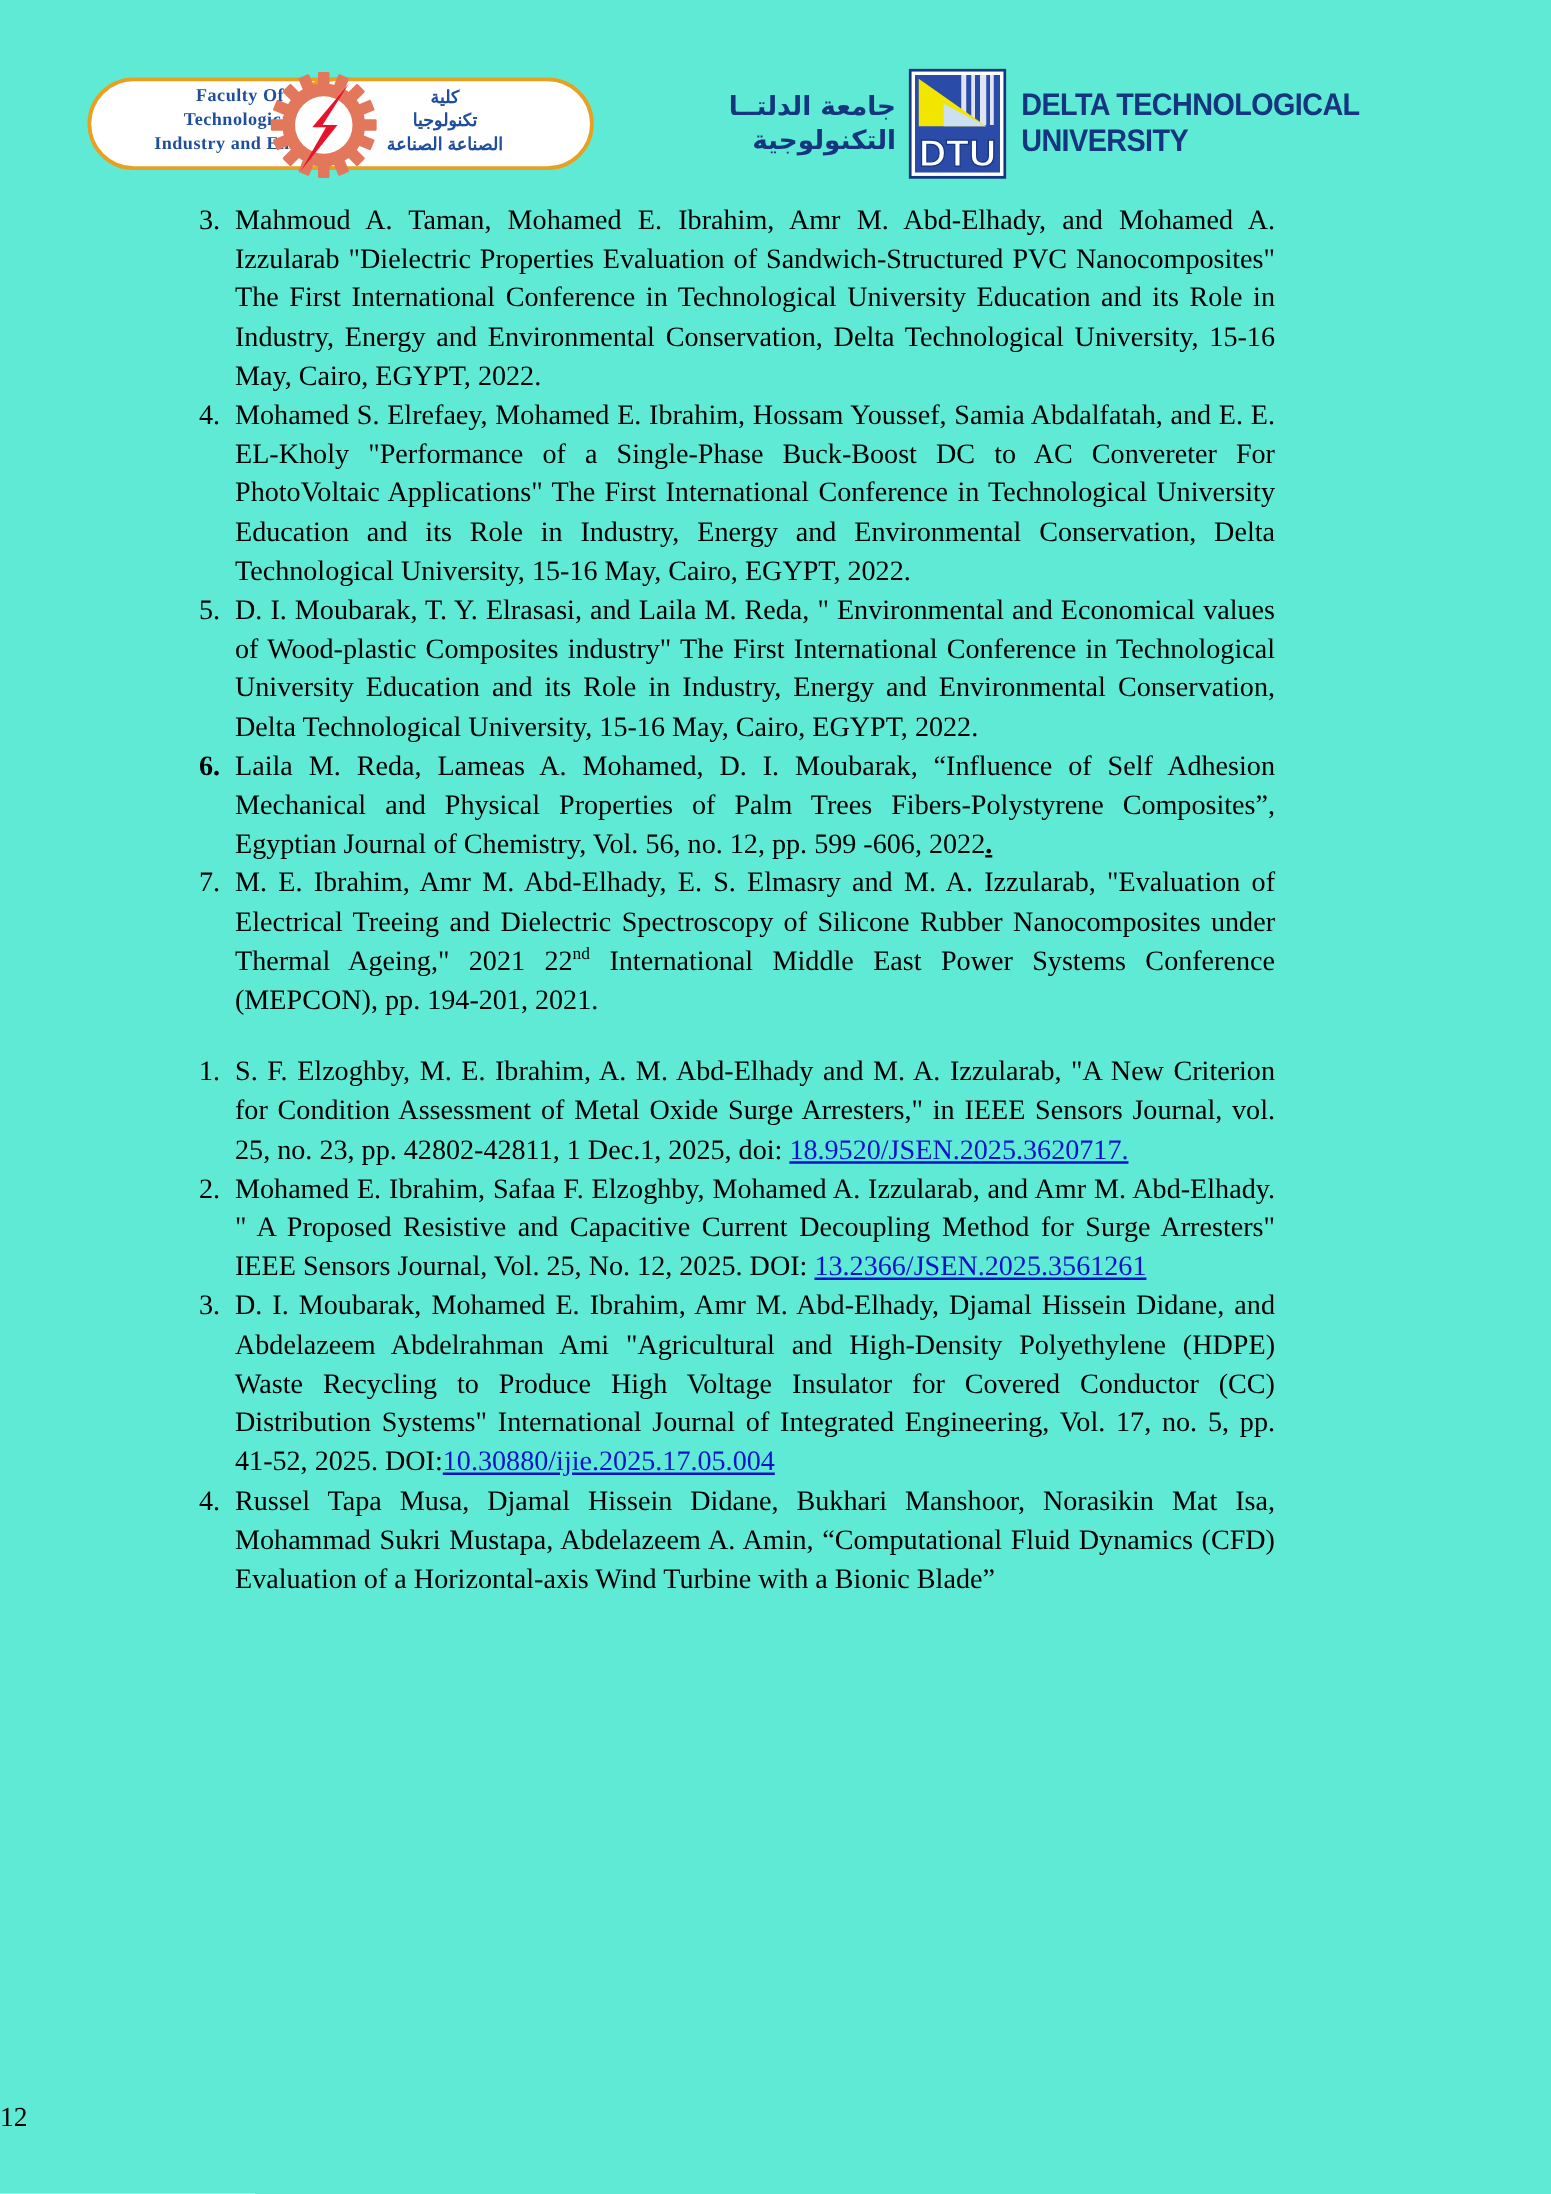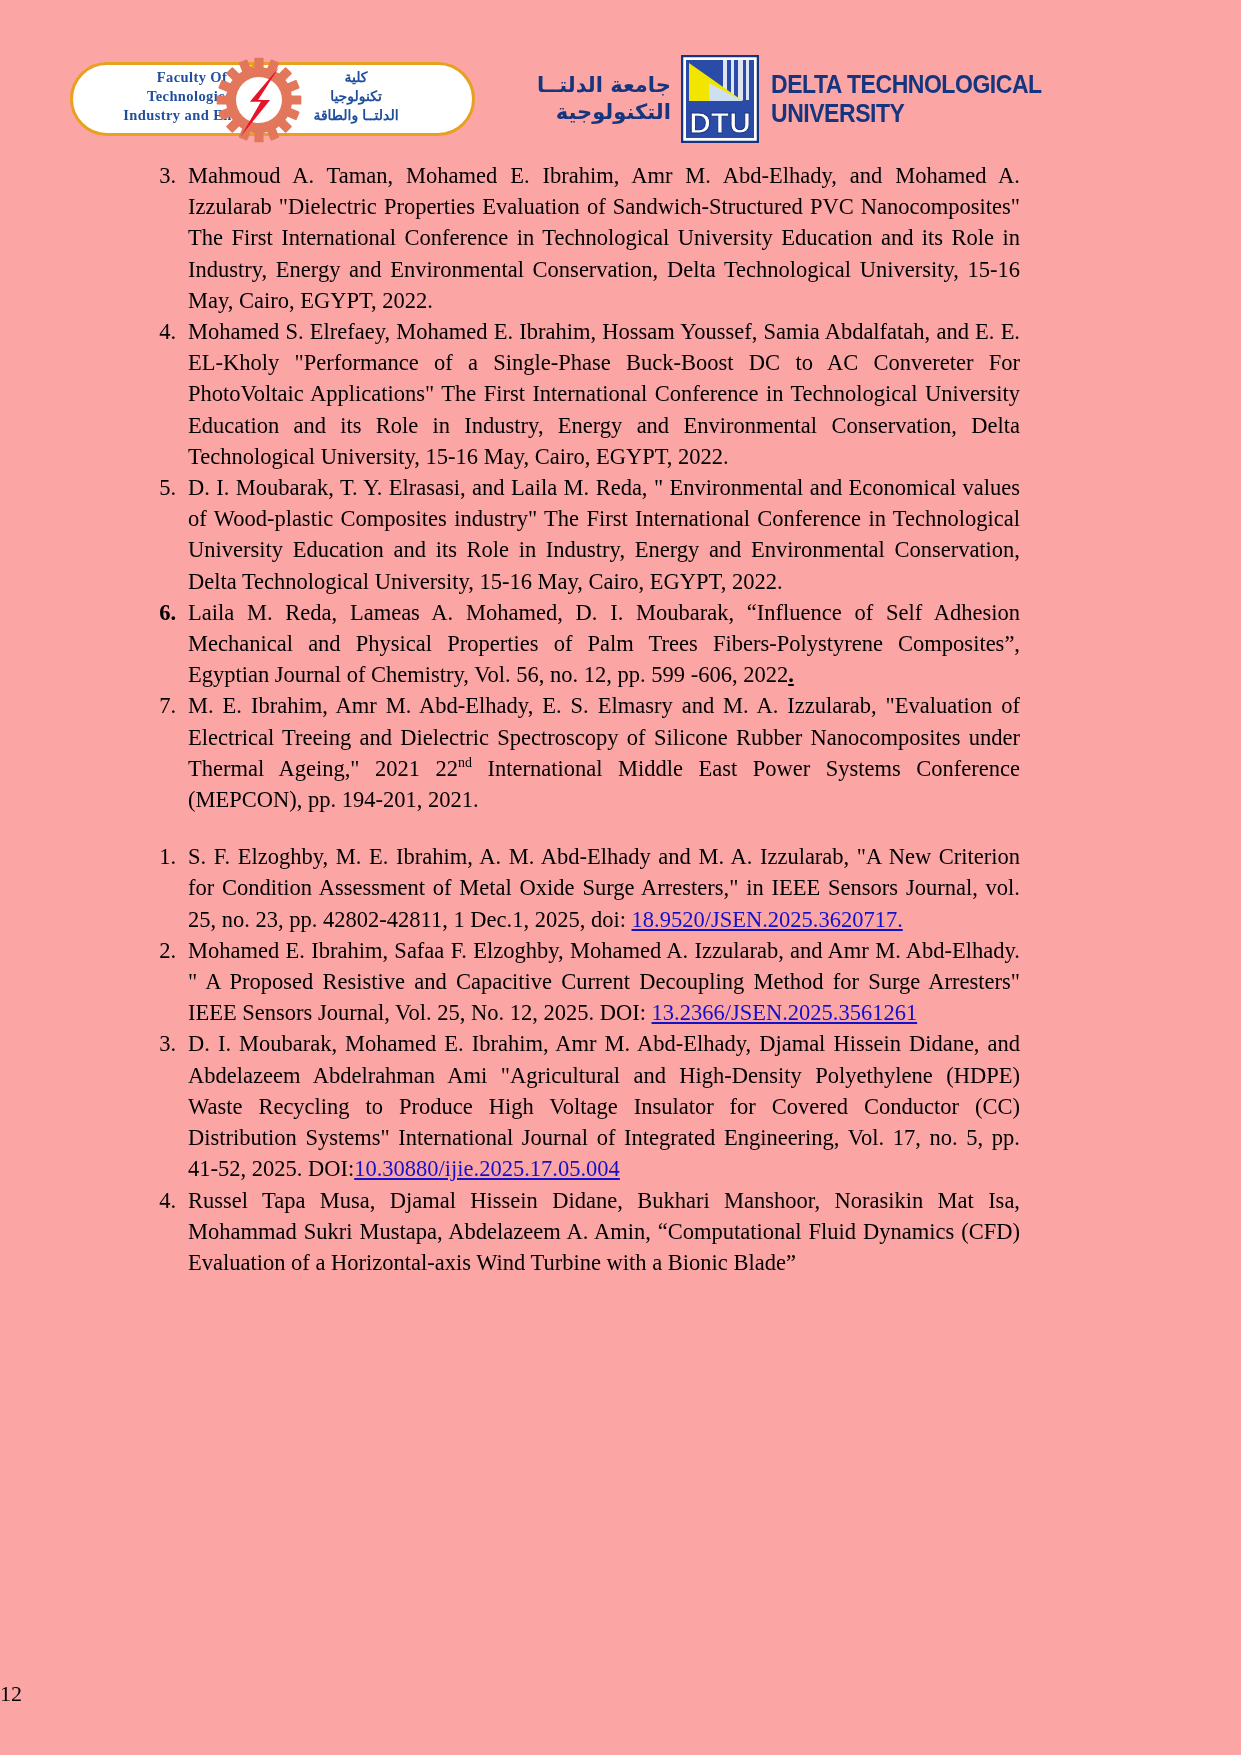--- a/index.html
+++ b/index.html
@@ -9,21 +9,21 @@
   }
   body {
     font-family: "Liberation Serif", "DejaVu Serif", serif;
     color: #000000;
   }
   .page {
     position: relative;
     width: 1241px;
     height: 1755px;
     margin: 0 auto;
-    background: #fca5a5;
+    background: #5eead4;
     overflow: hidden;
     box-sizing: border-box;
   }
 
   
   .header {
     position: absolute;
     top: 44px;
     left: 70px;
     right: 60px;
@@ -92,21 +92,21 @@
     width: 92px;
     height: 92px;
     z-index: 6;
   }
 
   .dtu-logo {
     position: relative;
     display: flex;
     align-items: center;
     flex: 0 0 auto;
-    margin-left: 62px;
+    margin-left: 108px;
     height: 92px;
   }
   .dtu-ar {
     direction: rtl;
     text-align: right;
     color: #16357F;
     font-family: "DejaVu Sans", sans-serif;
     font-weight: bold;
     font-size: 21px;
     line-height: 27px;
@@ -230,21 +230,21 @@
 
       <div class="faculty-en">
         <div>Faculty Of</div>
         <div>Technological</div>
         <div>Industry and Energy</div>
       </div>
 
       <div class="faculty-ar">
         <div>كلية</div>
         <div>تكنولوجيا</div>
-        <div>الدلتــا والطاقة</div>
+        <div>الصناعة الصناعة</div>
       </div>
 
       <svg class="gear-emblem" viewBox="0 0 100 100">
         <g>
           <circle cx="50" cy="50" r="36" fill="#E2775B"></circle>
           <g fill="#E2775B">
             <rect x="45" y="4" width="10" height="14" rx="1"></rect>
             <rect x="45" y="82" width="10" height="14" rx="1"></rect>
             <rect x="4" y="45" width="14" height="10" rx="1"></rect>
             <rect x="82" y="45" width="14" height="10" rx="1"></rect>

